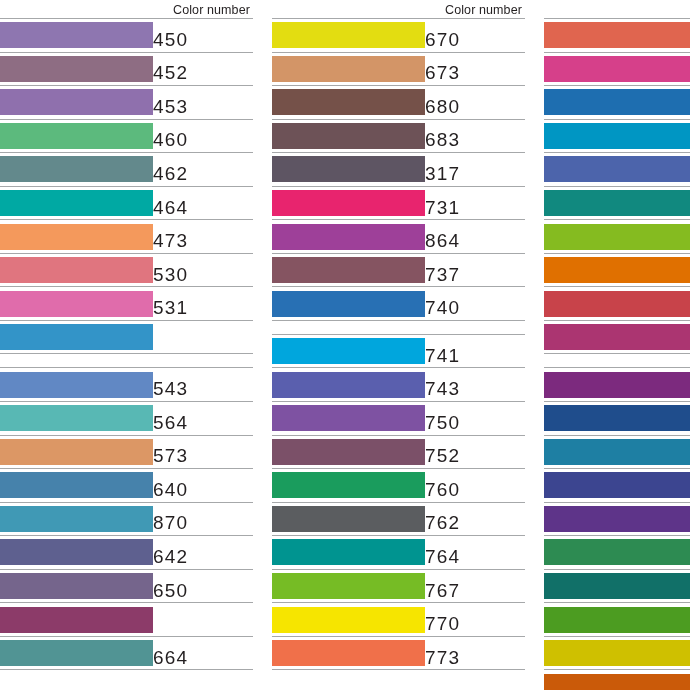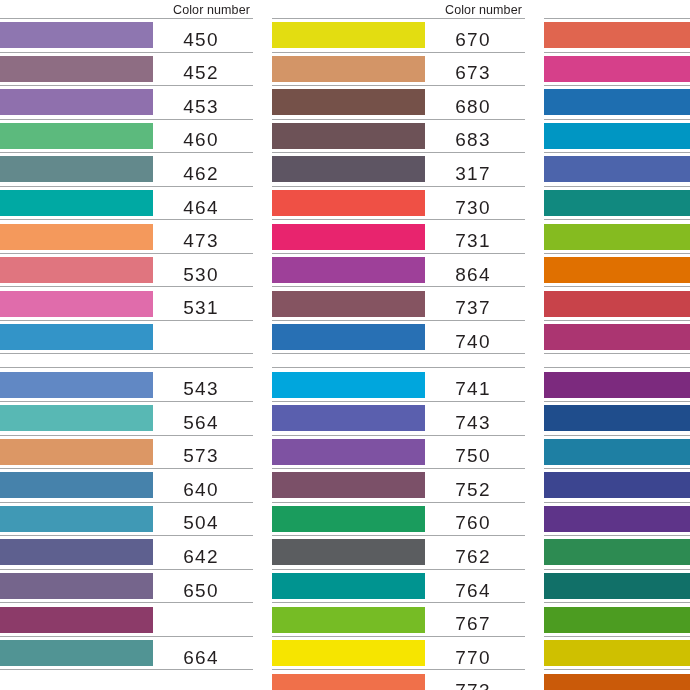--- a/index.html
+++ b/index.html
@@ -70,21 +70,21 @@
     margin: 2.4px 0 2.4px 0;
     align-self: center;
     height: 26px;
   }
 
   .number-cell {
     flex: 1 1 auto;
     position: relative;
     display: flex;
     align-items: center;
-    justify-content: center;
+    justify-content: flex-start;
     padding-right: 4px;
     box-sizing: border-box;
     margin-top: 8px;
   }
   .number-cell .num {
     font-family: "Liberation Sans", sans-serif;
     font-size: 19px;
     font-weight: 400;
     letter-spacing: 1.2px;
     color: #231f20;
@@ -178,21 +178,21 @@
         </div>
         <div class="swatch-row">
           <div class="swatch" style="background-color: rgb(70, 130, 171);"></div>
           <div class="number-cell">
             <span class="num">640</span>
           </div>
         </div>
         <div class="swatch-row">
           <div class="swatch" style="background-color: rgb(64, 153, 181);"></div>
           <div class="number-cell">
-            <span class="num">504</span>
+            <span class="num">870</span>
           </div>
         </div>
         <div class="swatch-row">
           <div class="swatch" style="background-color: rgb(94, 96, 143);"></div>
           <div class="number-cell">
             <span class="num">642</span>
           </div>
         </div>
         <div class="swatch-row">
           <div class="swatch" style="background-color: rgb(117, 101, 140);"></div>
@@ -238,26 +238,20 @@
             <span class="num">683</span>
           </div>
         </div>
         <div class="swatch-row">
           <div class="swatch" style="background-color: rgb(94, 85, 99);"></div>
           <div class="number-cell">
             <span class="num">317</span>
           </div>
         </div>
         <div class="swatch-row">
-          <div class="swatch" style="background-color: rgb(239, 80, 69);"></div>
-          <div class="number-cell">
-            <span class="num">730</span>
-          </div>
-        </div>
-        <div class="swatch-row">
           <div class="swatch" style="background-color: rgb(232, 36, 110);"></div>
           <div class="number-cell">
             <span class="num">731</span>
           </div>
         </div>
         <div class="swatch-row">
           <div class="swatch" style="background-color: rgb(158, 64, 153);"></div>
           <div class="number-cell">
             <span class="num">864</span>
           </div>

